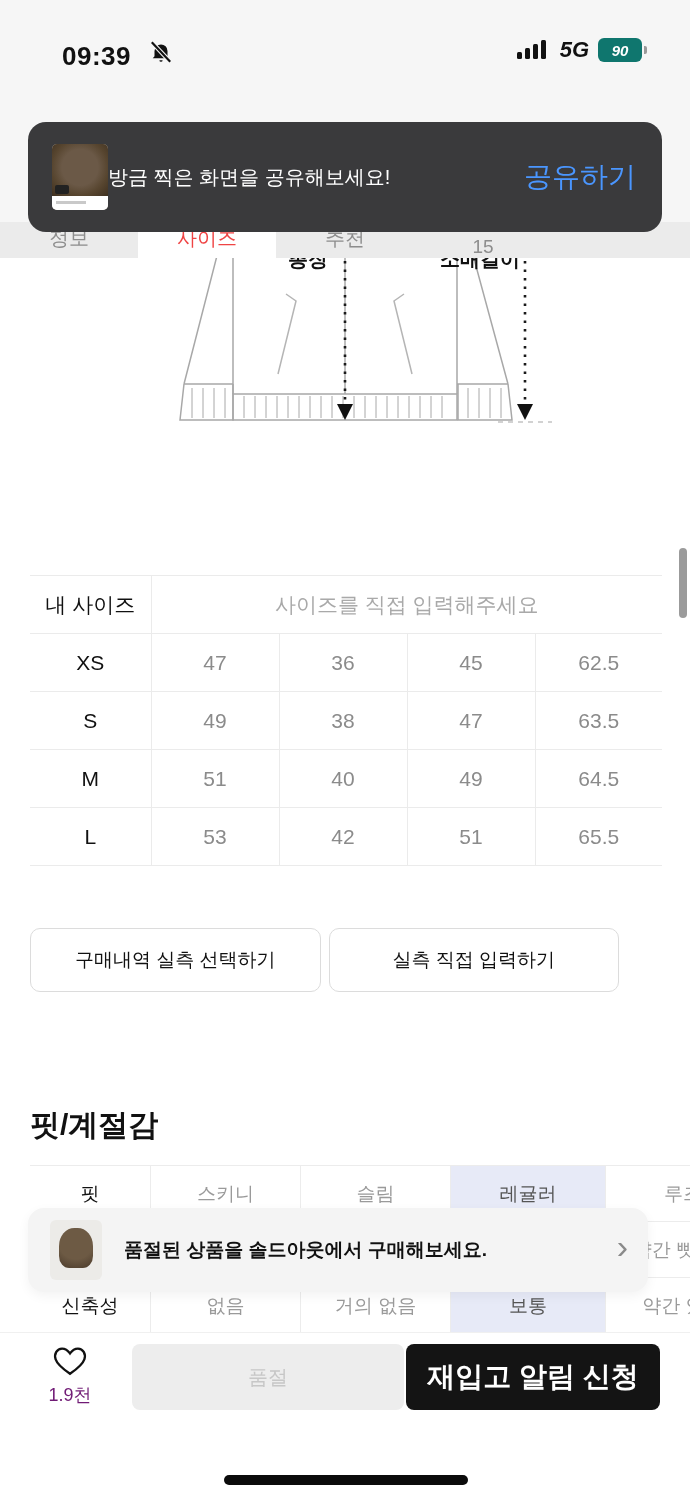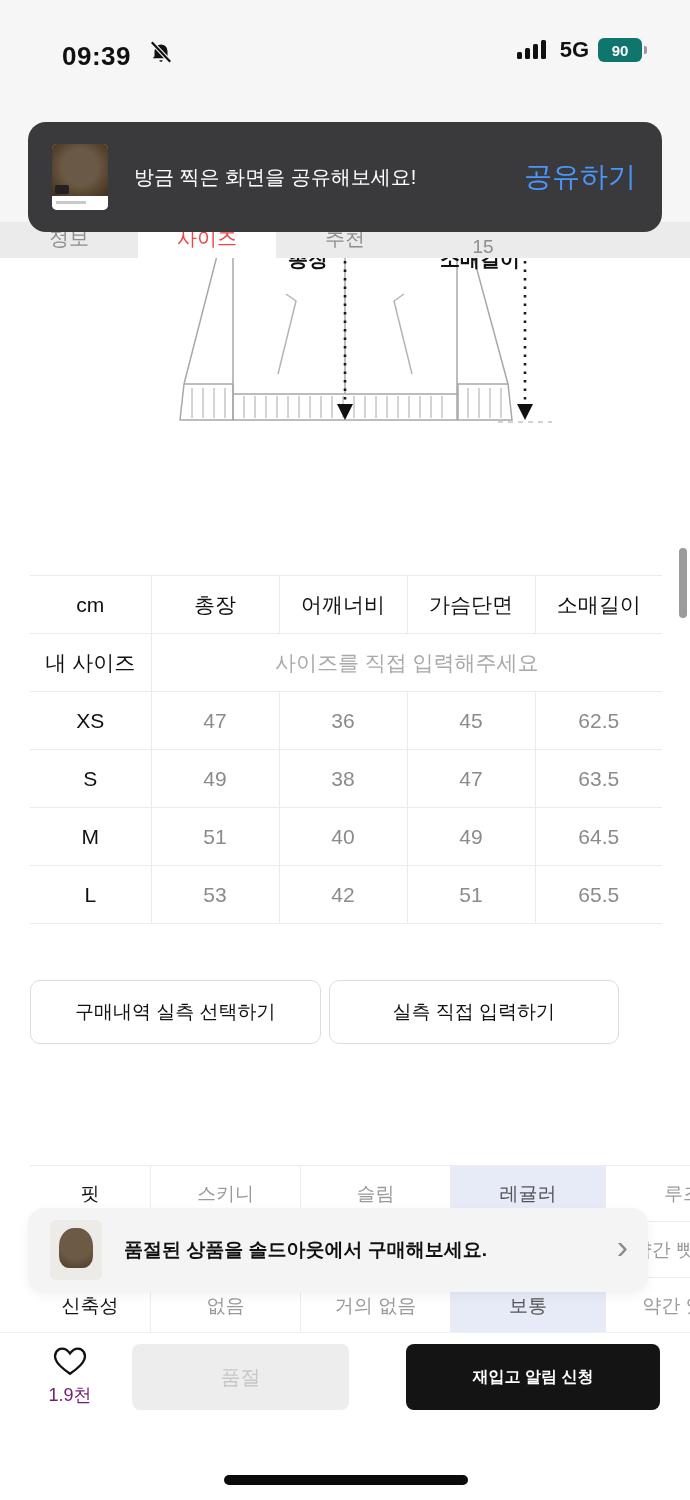--- a/index.html
+++ b/index.html
@@ -7,21 +7,21 @@
   .screen {
     position:relative; width:690px; height:1500px; margin:0 auto;
     background:#fff; overflow:hidden;
     font-family:"Liberation Sans", sans-serif; color:#111;
   }
   
   .top-strip { position:absolute; left:0; top:0; width:690px; height:222px; background:#f6f6f6; }
   .statusbar { position:absolute; left:0; top:28px; width:690px; height:56px; display:flex; align-items:center; }
   .sb-time { position:absolute; left:62px; font-size:26px; font-weight:bold; letter-spacing:.5px; }
   .sb-bell { position:absolute; left:148px; top:11px; }
-  .sb-right { position:absolute; right:48px; top:9px; display:flex; align-items:center; gap:9px; }
+  .sb-right { position:absolute; right:48px; top:9px; display:flex; align-items:center; gap:9px;font-style:italic; }
   .sb-net { font-size:22px; font-weight:bold; }
   .battery { position:relative; width:44px; height:24px; background:#0f766e; border-radius:6px;
              display:flex; align-items:center; justify-content:center; }
   .battery span { color:#fff; font-size:15px; font-weight:bold; }
   .battery:after { content:""; position:absolute; right:-5px; top:8px; width:3px; height:8px;
                    background:#9a9a9a; border-radius:0 2px 2px 0; }
   
   .tabbar { position:absolute; left:0; top:222px; width:690px; height:36px; background:#ebebeb; z-index:5; display:flex; }
   .tab { width:138px; height:100%; display:flex; align-items:center; justify-content:center;
          font-size:20px; color:#8d8d8d; position:relative; }
@@ -39,21 +39,21 @@
   .size-table { position:absolute; left:30px; top:575px; width:632px; border-collapse:collapse; table-layout:fixed; }
   .size-table td { height:58px; text-align:center; vertical-align:middle; font-size:21px;
                    border-top:1px solid #ebebeb; }
   .size-table tr.last td { border-bottom:1px solid #ebebeb; }
   .size-table td + td { border-left:1px solid #ebebeb; }
   .size-table .hdr { color:#111; font-weight:500; }
   .size-table .szlabel { color:#111; font-weight:500; }
   .size-table .val { color:#8b8b8b; }
   .size-table .placeholder { color:#a9a9a9; }
   
-  .measure-btns { position:absolute; left:30px; top:980px; width:589px; display:flex; gap:8px; }
+  .measure-btns { position:absolute; left:30px; top:928px; width:589px; display:flex; gap:8px; }
   .outline-btn { flex:1; height:64px; background:#fff; border:1px solid #dcdcdc; border-radius:10px;
                  font-size:19px; font-weight:500; color:#111; display:flex; align-items:center; justify-content:center; cursor:pointer; }
   
   .fit-title { position:absolute; left:30px; top:1105px; font-size:30px; font-weight:bold; }
   .fit-table { position:absolute; left:30px; top:1165px; width:730px; display:grid;
                grid-template-columns:120px 150px 150px 155px 155px; }
   .fit-cell { height:56px; display:flex; align-items:center; justify-content:center;
               font-size:19px; color:#9a9a9a; border-top:1px solid #ececec; white-space:nowrap; }
   .fit-cell + .fit-cell { border-left:1px solid #ececec; }
   .fit-cell.rowlabel { color:#111; font-weight:500; border-left:none; }
@@ -64,37 +64,37 @@
                     display:flex; align-items:center; cursor:pointer; }
   .soldout-thumb { width:52px; height:60px; margin-left:22px; border-radius:6px; background:#ecebe8; position:relative; overflow:hidden; }
   .soldout-thumb:before { content:""; position:absolute; left:9px; top:8px; width:34px; height:40px; border-radius:45% 45% 30% 30%;
                           background:radial-gradient(circle at 50% 35%, #6d5a44 0 55%, #4a3a2a 100%); }
   .soldout-text { margin-left:22px; font-size:19px; font-weight:600; color:#111; }
   .soldout-chevron { position:absolute; right:20px; top:50%; transform:translateY(-58%); font-size:34px; color:#8a8a8a; font-weight:300; }
   
   .bottombar { position:absolute; left:0; top:1332px; width:690px; height:168px; background:#fff; z-index:8; border-top:1px solid #f0f0f0; }
   .like { position:absolute; left:42px; top:10px; width:56px; text-align:center; cursor:pointer; }
   .like-count { display:block; margin-top:2px; font-size:18px; color:#701a75; }
-  .btn-soldout { position:absolute; left:132px; top:11px; width:217px; height:66px; background:#ededed; border:none;
+  .btn-soldout { position:absolute; left:132px; top:11px; width:272px; height:66px; background:#ededed; border:none;
                  border-radius:8px; font-size:20px; font-weight:500; color:#c7c7c7;
                  font-family:"Liberation Sans", sans-serif; }
   .btn-restock { position:absolute; left:406px; top:11px; width:254px; height:66px; background:#141414; border:none;
-                 border-radius:8px; font-size:16px; font-weight:600; color:#fff; cursor:pointer;
+                 border-radius:8px; font-size:28px; font-weight:600; color:#fff; cursor:pointer;
                  font-family:"Liberation Sans", sans-serif; }
   .home-indicator { position:absolute; left:224px; top:1475px; width:244px; height:10px; background:#0b0b0b; border-radius:6px; z-index:10; }
   
   .share-toast { position:absolute; left:28px; top:122px; width:634px; height:110px; z-index:9;
                  background:#3a3a3c; border-radius:18px; display:flex; align-items:center; }
   .share-thumb { width:56px; height:66px; margin-left:24px; border-radius:5px; background:#cfc7bd; position:relative; overflow:hidden; }
   .share-thumb .fur { position:absolute; left:0; top:0; width:56px; height:52px;
                       background:radial-gradient(circle at 50% 45%, #6b5947 0 45%, #57452f 70%, #3e3020 100%); }
   .share-thumb .bar { position:absolute; left:0; bottom:0; width:56px; height:14px; background:#fff; }
   .share-thumb .bar:before { content:""; position:absolute; left:4px; top:5px; width:30px; height:3px; background:#c9c9c9; }
   .share-thumb .badge { position:absolute; left:3px; bottom:16px; width:14px; height:9px; background:#222; border-radius:2px; }
-  .share-msg { margin-left:26px; font-size:20px; color:#fff; }
+  .share-msg { font-size:20px; color:#fff; }
   .share-action { position:absolute; right:26px; font-size:28px; font-weight:500; color:#4a96ff; cursor:pointer; }
   
   .scrollbar { position:absolute; left:679px; top:548px; width:8px; height:70px; background:#9b9b9b; border-radius:4px; z-index:6; }
 </style>
 </head>
 <body>
 
 <div class="screen">
 
   <div class="top-strip"></div>
@@ -174,27 +174,20 @@
 
   <table class="size-table">
     <colgroup>
         <col style="width:121px">
         <col style="width:128px">
         <col style="width:128px">
         <col style="width:128px">
         <col style="width:127px">
       </colgroup>
     <tbody>
-        <tr>
-      <td class="hdr">cm</td>
-      <td class="hdr">총장</td>
-      <td class="hdr">어깨너비</td>
-      <td class="hdr">가슴단면</td>
-      <td class="hdr">소매길이</td>
-    </tr>
     <tr>
       <td class="szlabel">내 사이즈</td>
       <td class="placeholder" colspan="4">사이즈를 직접 입력해주세요</td>
     </tr>
     <tr>
       <td class="szlabel">XS</td>
       <td class="val">47</td>
       <td class="val">36</td>
       <td class="val">45</td>
       <td class="val">62.5</td>
@@ -221,20 +214,21 @@
       <td class="val">65.5</td>
     </tr>
   </tbody>
     </table>
 
   <div class="measure-btns">
     <div class="outline-btn">구매내역 실측 선택하기</div>
     <div class="outline-btn">실측 직접 입력하기</div>
   </div>
 
+  <div class="fit-title">핏/계절감</div>
 
   <div class="fit-table">
     <div class="fit-cell rowlabel">핏</div>
     <div class="fit-cell">스키니</div>
     <div class="fit-cell">슬림</div>
     <div class="fit-cell hl">레귤러</div>
     <div class="fit-cell">루즈</div>
 
     <div class="fit-cell rowlabel"></div>
     <div class="fit-cell"></div>

